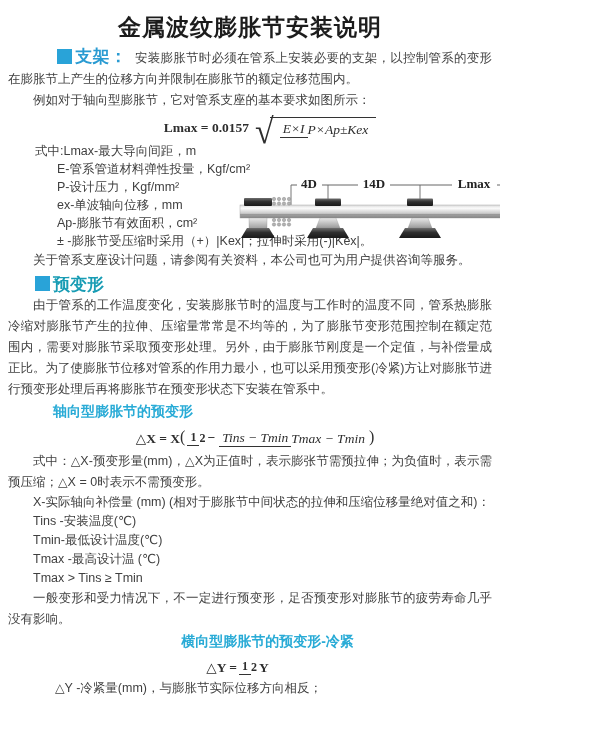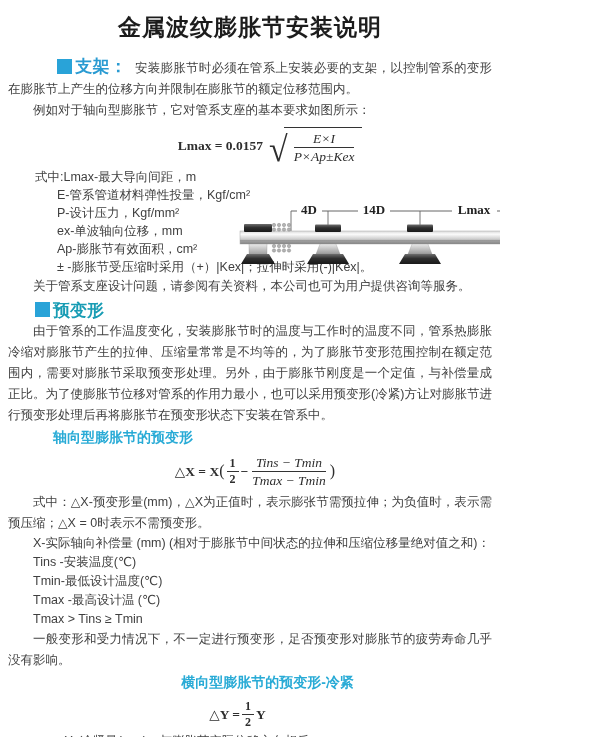--- a/index.html
+++ b/index.html
@@ -5,21 +5,21 @@
   html,body{margin:0;padding:0;background:#ffffff;}
   .page{
     position:relative;width:500px;height:737px;overflow:hidden;background:#fff;
     font-family:"Liberation Sans","DejaVu Sans",sans-serif;color:#3f3f3f;
   }
   .title{
     margin:12px 0 6px;text-align:center;font-size:23px;line-height:30px;
     font-weight:bold;color:#1c1c1c;letter-spacing:1px;
   }
   .para{font-size:12.5px;line-height:21px;margin:0 8px;text-align:justify;color:#3f3f3f;}
-  .para.first{margin-top:16px;}
+  .para.first{margin-top:6px;}
   .para.indent{text-indent:25px;}
   .para.indent-big{text-indent:49px;}
   .sq{
     display:inline-block;width:15px;height:15px;background:#29a3d8;
     vertical-align:-2px;margin-right:3px;
   }
   .sec-heading{
     color:#2a9bd2;font-size:17px;font-weight:bold;line-height:17px;margin-right:8px;
   }
   .sec-head2{margin:4px 0 0 35px;font-size:17px;font-weight:bold;color:#189cb4;line-height:20px;}
@@ -30,21 +30,21 @@
   
   .formula{
     display:flex;justify-content:center;align-items:center;
     font-family:"Liberation Serif","DejaVu Serif",serif;font-size:13.5px;color:#2e2e2e;
     font-weight:bold;
     padding-left:40px;
   }
   .formula.f1{margin:6px 0 4px 0;}
   .formula.f2{margin:8px 30px 4px 0;}
   .formula.f3{margin:8px 65px 2px 0;}
-  .frac{display:inline-flex;flex-direction:column;text-align:center;margin:0 4px;line-height:15px;}
+  .frac{display:inline-flex;flex-direction:row;text-align:center;margin:0 4px;line-height:15px;}
   .frac .num{border-bottom:1.2px solid #333;padding:0 3px 1px;}
   .frac .den{padding-top:1px;}
   .frac.small{font-size:12px;line-height:13px;margin:0 2px;}
   .f-it{font-style:italic;font-weight:normal;}
   .radical{
     font-size:34px;font-weight:400;line-height:0;position:relative;top:3px;
     margin:0 -4px 0 6px;transform:scaleY(1.05);
   }
   .sqrt-body{border-top:1.6px solid #333;padding:3px 4px 0 6px;}
   .paren{font-size:16px;font-weight:normal;position:relative;top:-1px;}

